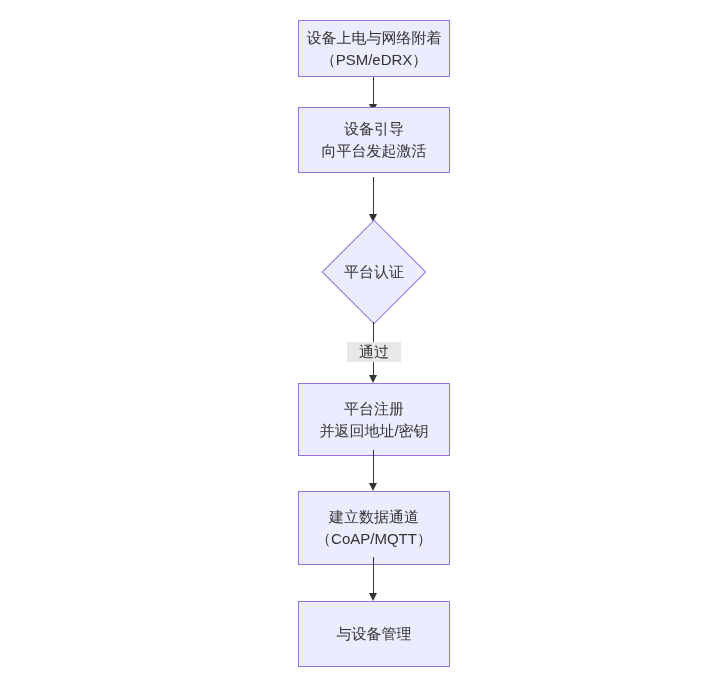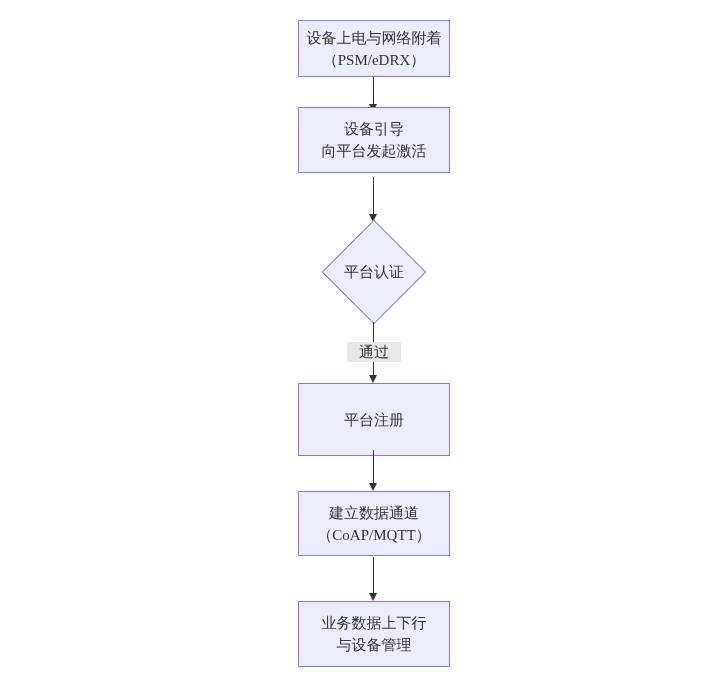--- a/index.html
+++ b/index.html
@@ -10,21 +10,21 @@
     --arrow-color: #333333;
     --label-bg: #e8e8e8;
   }
   * { margin: 0; padding: 0; box-sizing: border-box; }
   html, body { background: var(--bg); }
   .canvas {
     position: relative;
     width: 726px;
     height: 700px;
     background: var(--bg);
-    font-family: Liberation Serif, serif;
+    font-family: Liberation Sans, sans-serif;
     color: var(--text-color);
     overflow: hidden;
   }
   .node {
     position: absolute;
     width: 152px;
     background: var(--node-fill);
     border: 1px solid var(--node-border);
     display: flex;
     flex-direction: column;
@@ -32,21 +32,21 @@
     align-items: center;
     text-align: center;
     font-size: 15px;
     line-height: 22px;
   }
   .node-line { white-space: nowrap; }
   
   .n-power    { left: 298px; top: 20px;  height: 57px; }
   .n-boot     { left: 298px; top: 107px; height: 66px; }
   .n-register { left: 298px; top: 383px; height: 73px; }
-  .n-channel  { left: 298px; top: 491px; height: 65px; }
+  .n-channel  { left: 298px; top: 491px; height: 74px; }
   .n-business { left: 298px; top: 601px; height: 66px; }
   
   .diamond-wrap {
     position: absolute;
     left: 321px; top: 222px;
     width: 106px; height: 100px;
   }
   .diamond-shape {
     position: absolute;
     left: 16px; top: 13px;
@@ -125,33 +125,33 @@
     <div class="diamond-label">平台认证</div>
   </div>
 
   <div class="arrow a3">
     <div class="arrowhead"></div>
   </div>
   <div class="edge-label">通过</div>
 
   <div class="node n-register">
     <div class="node-line">平台注册</div>
+    <div class="node-line">并返回地址/密钥</div>
   </div>
 
   <div class="arrow a4">
     <div class="arrowhead"></div>
   </div>
 
   <div class="node n-channel">
     <div class="node-line">建立数据通道</div>
     <div class="node-line">（CoAP/MQTT）</div>
   </div>
 
   <div class="arrow a5">
     <div class="arrowhead"></div>
   </div>
 
   <div class="node n-business">
-    <div class="node-line">业务数据上下行</div>
     <div class="node-line">与设备管理</div>
   </div>
 
 </div>
 
 </body></html>

